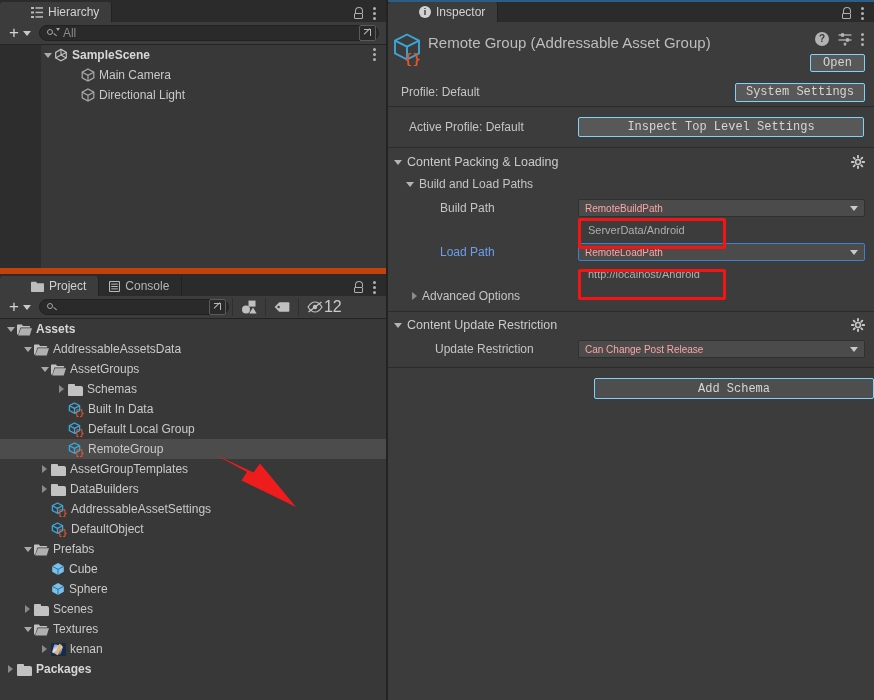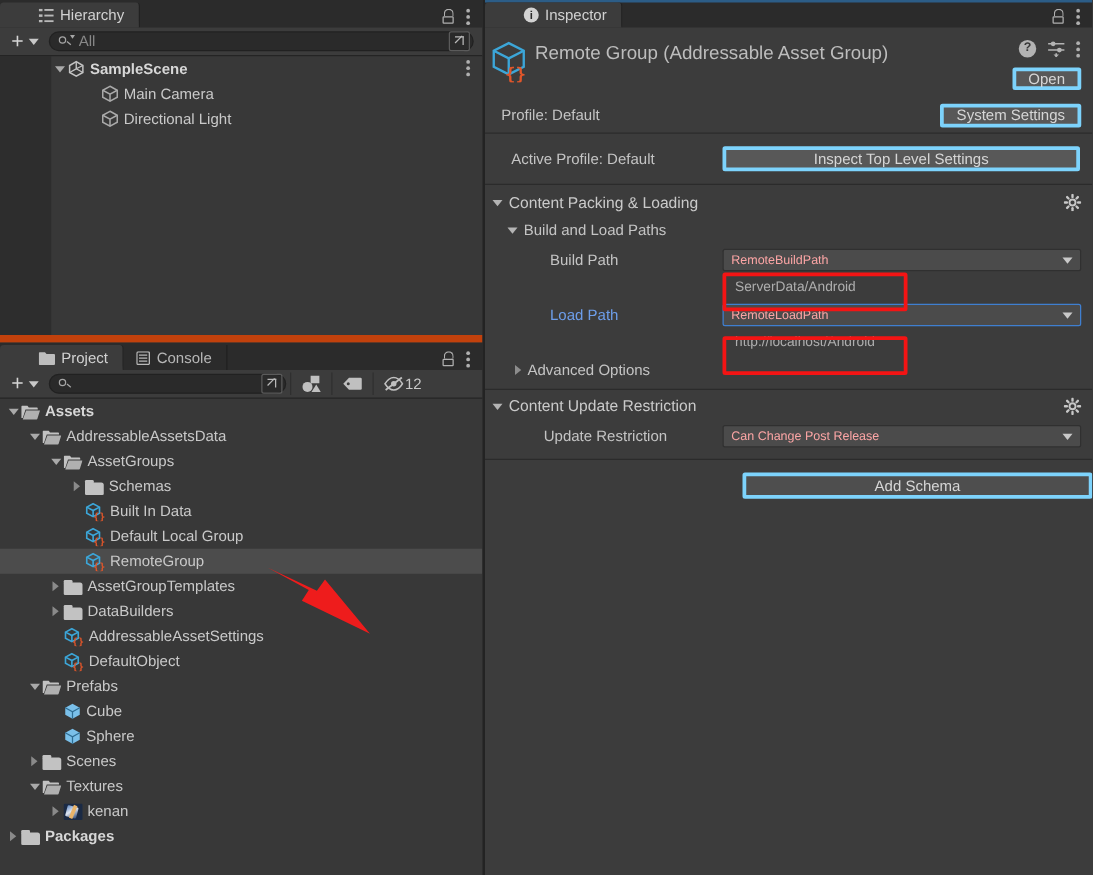--- a/index.html
+++ b/index.html
@@ -91,23 +91,23 @@
   .i-tex::after{content:"";position:absolute;left:6px;top:1px;width:3px;height:11px;background:#e8b36a;transform:rotate(22deg);}
 
   
   .insp-head{display:flex;align-items:flex-start;padding:7px 0 0 0;position:relative;height:56px;box-sizing:border-box;}
   .insp-icon{width:40px;display:flex;justify-content:center;padding-top:3px;}
   .insp-title{font-size:15px;color:#bdbdbd;padding-top:5px;}
   .insp-acts{position:absolute;right:9px;top:10px;display:flex;align-items:center;gap:9px;}
   .ico-help{width:14px;height:14px;border-radius:50%;background:#b3b3b3;color:#3a3a3a;font-size:10px;font-weight:bold;display:flex;align-items:center;justify-content:center;line-height:1;}
   .ico-preset{width:14px;height:14px;position:relative;}
   .btn{
-    background:#585858;border:3px solid #7dd3fc;border-radius:2px;color:#d6d6d6;font-size:12px;
+    background:#585858;border:1px solid #7dd3fc;border-radius:2px;color:#d6d6d6;font-size:12px;
     padding:2px 10px;display:inline-flex;align-items:center;justify-content:center;
-    font-family:Liberation Sans, sans-serif;box-sizing:border-box;
+    font-family:Liberation Mono, monospace;box-sizing:border-box;
   }
   .btn.dk{background:#4e4e4e;}
   .sep{height:1px;background:#2b2b2b;}
   .profile-row{height:28px;display:flex;align-items:center;padding:0 9px 0 13px;}
   .profile-row .sp{margin-left:auto;}
   .active-row{height:40px;display:flex;align-items:center;padding:0 10px 0 0;}
   .foldout{display:flex;align-items:center;height:22px;}
   .foldout .tri-d{border-left:4.5px solid transparent;border-right:4.5px solid transparent;border-top:5px solid #b4b4b4;margin:0 5px 0 6px;}
   .foldout .tri-r{border-top:4.5px solid transparent;border-bottom:4.5px solid transparent;border-left:5px solid #8d8d8d;margin:0 5px 0 6px;}
   .gear{width:14px;height:14px;position:relative;margin-left:auto;margin-right:9px;}
@@ -273,21 +273,21 @@
       </div>
       <div class="tb-sep"></div>
       <div class="tb-icon" style="width:auto;padding:0 5px;gap:1px;">
         <span style="display:inline-block;width:16px;height:12px;">
           <svg width="16" height="12" viewBox="0 0 16 12">
               <path d="M1 6 C3.4 2.2 6 1 8 1 C10 1 12.6 2.2 15 6 C12.6 9.8 10 11 8 11 C6 11 3.4 9.8 1 6 Z" fill="none" stroke="#c0c0c0" stroke-width="1.2"></path>
               <circle cx="8" cy="6" r="2.2" fill="#c0c0c0"></circle>
               <line x1="1.5" y1="11" x2="14.5" y2="1" stroke="#c0c0c0" stroke-width="1.4"></line>
             </svg>
         </span>
-        <span style="font-size:12px;color:#c9c9c9;">12</span>
+        <span style="font-size:16px;color:#c9c9c9;">12</span>
       </div>
     </div>
 
     <div class="tree" style="top:45px;height:387px;">
         <div class="row" style="padding-left:4px;">
           <span class="tw">
             <span class="down"></span>
           </span>
           <span class="i-folder open"><svg width="15" height="13" viewBox="0 0 15 13">
               <path d="M0 2.2 A0.7 0.7 0 0 1 0.7 1.5 H5 L6 3 H12.5 A0.7 0.7 0 0 1 13.2 3.7 V4.6 H3.4 L1.2 11.4 H0 Z" fill="#c2c2c2"></path>

